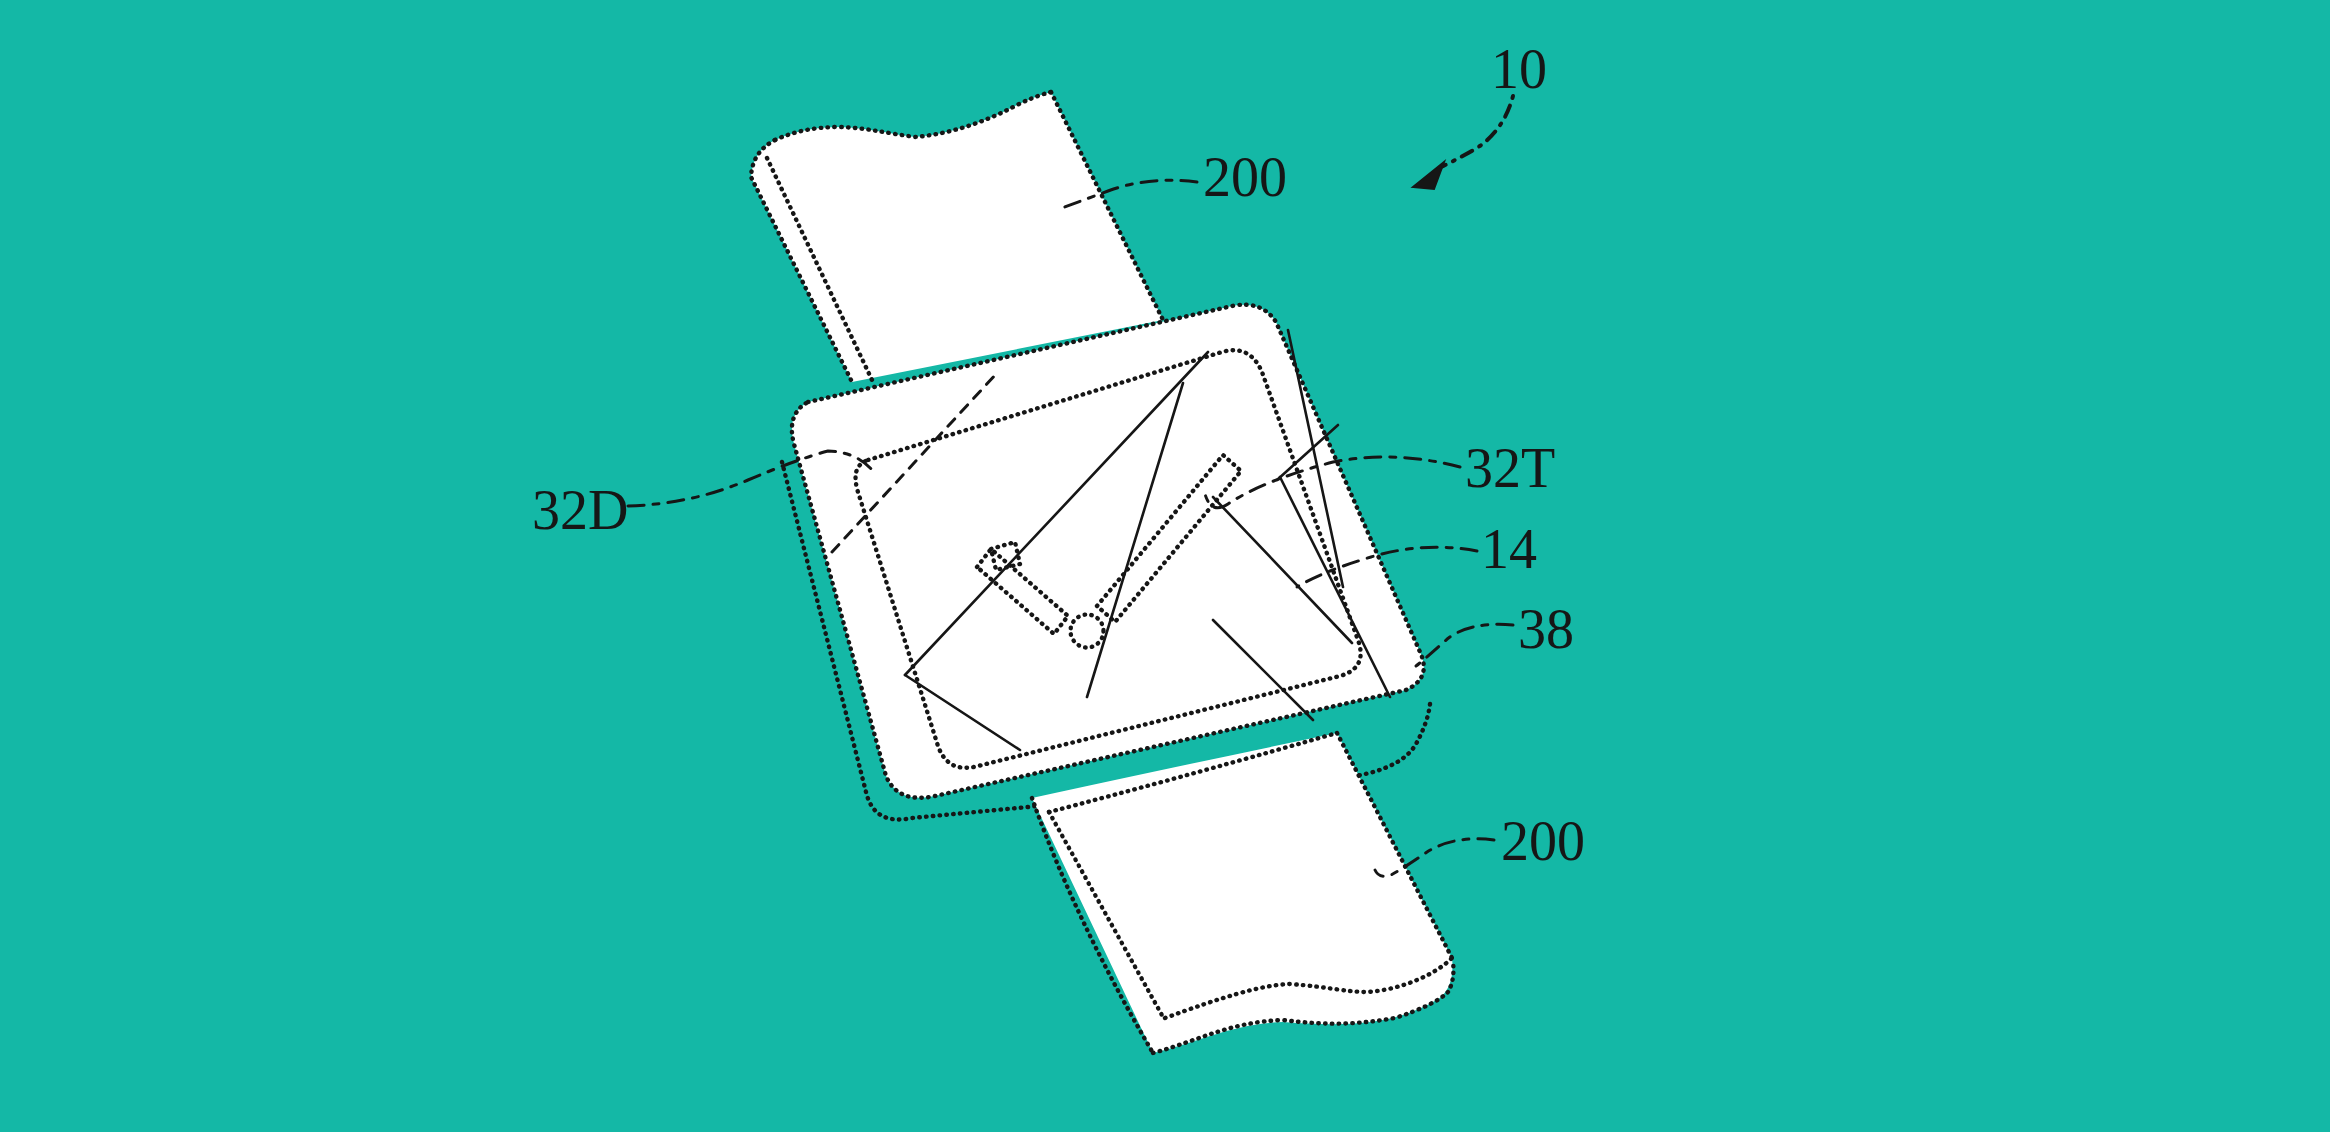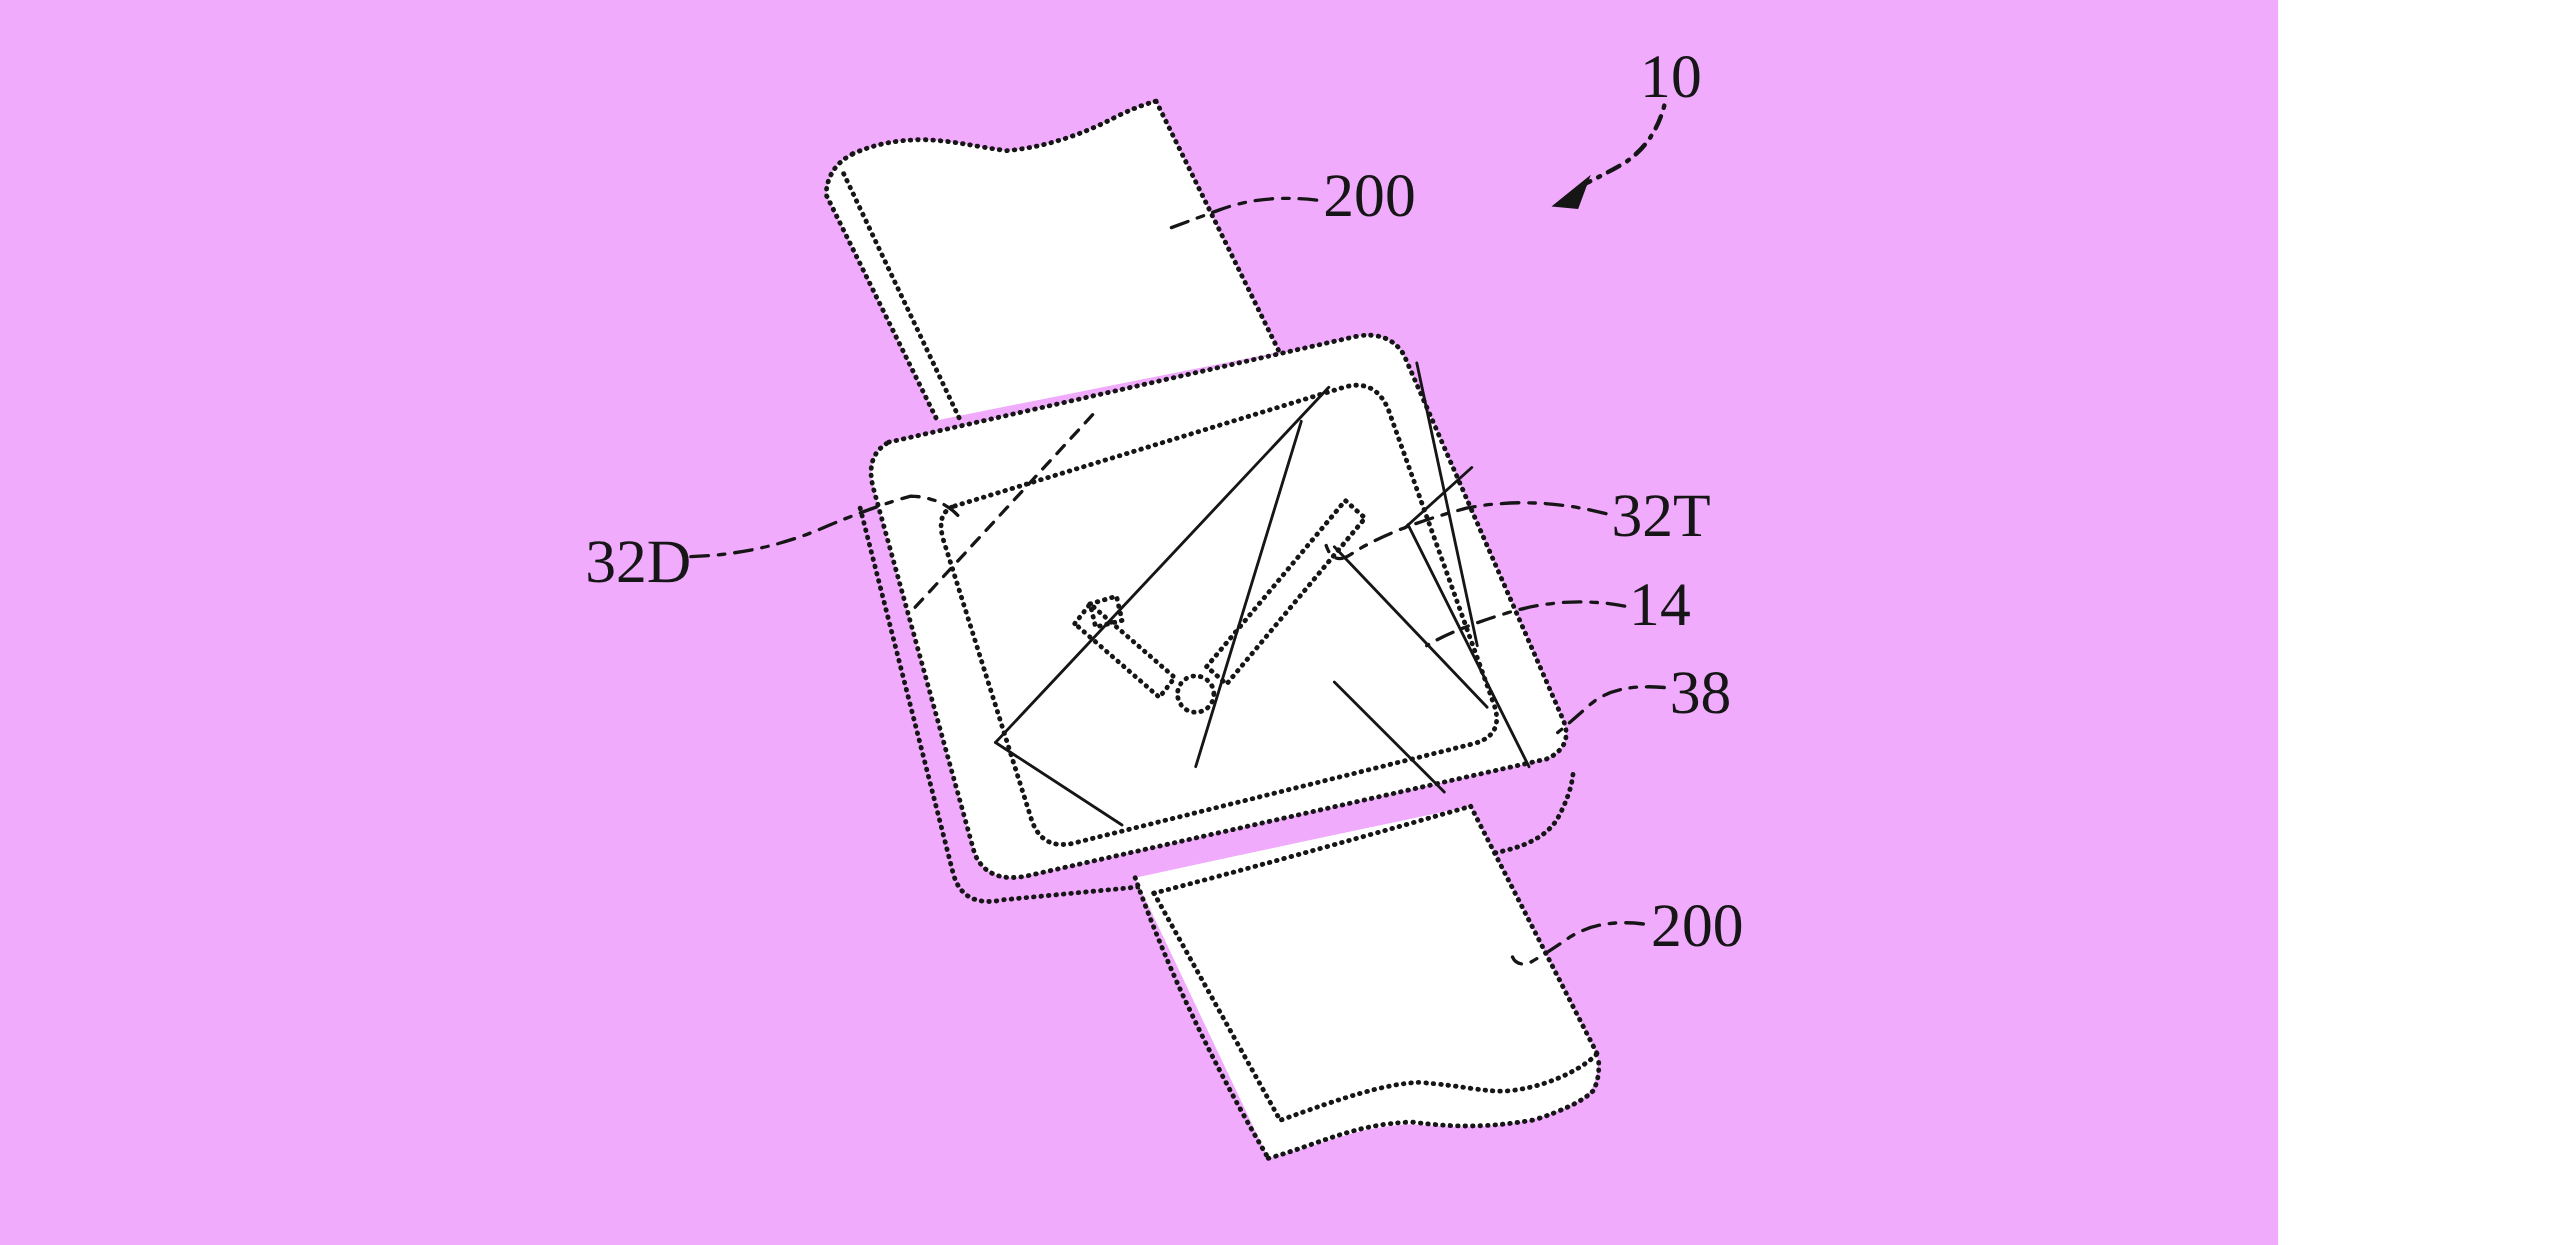--- a/index.html
+++ b/index.html
@@ -6,23 +6,23 @@
     margin: 0;
     padding: 0;
     background: #ffffff;
     width: 2330px;
     height: 1132px;
     overflow: hidden;
     font-family: "Liberation Serif", "DejaVu Serif", serif;
   }
   .figure-wrap {
     position: relative;
-    width: 2071px;
+    width: 2330px;
     height: 1132px;
-    background: #f0abfc;
+    background: #14b8a6;
   }
   svg { display: block; }
 
   
   .stipple {
     fill: none;
     stroke: #161616;
     stroke-width: 4.4;
     stroke-dasharray: 0.5 6.3;
     stroke-linecap: round;

